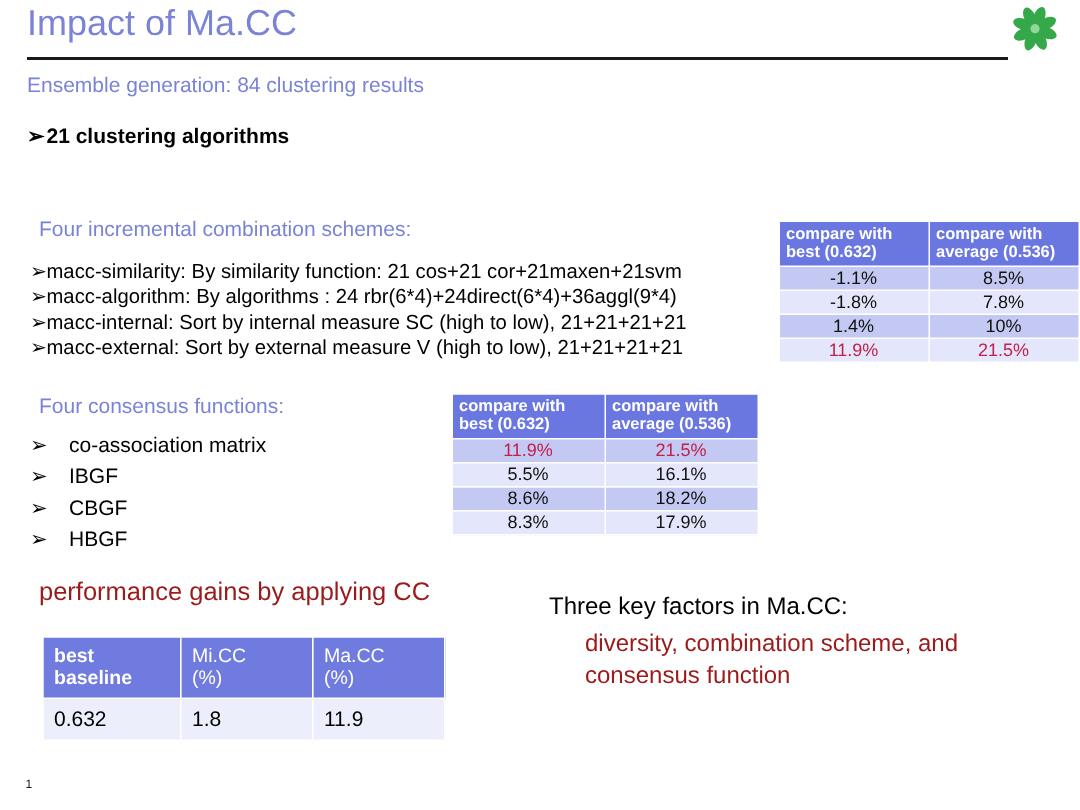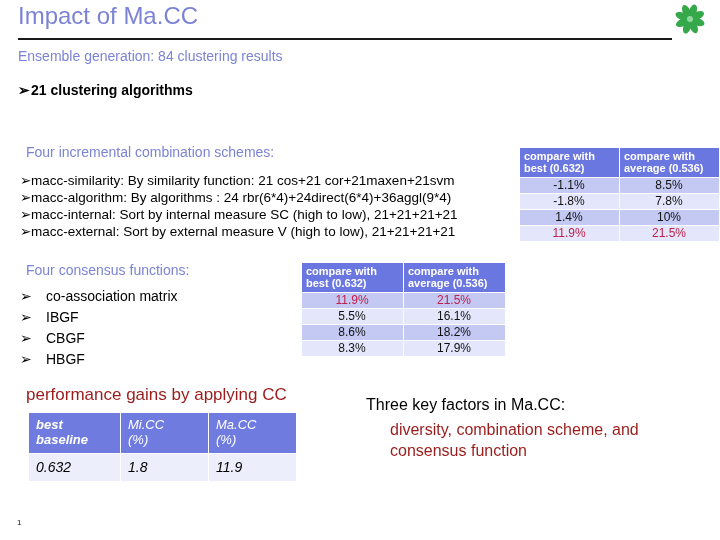--- a/index.html
+++ b/index.html
@@ -269,21 +269,21 @@
     </tr>
     <tr class="band-b">
       <td>8.3%</td>
       <td>17.9%</td>
     </tr>
   </tbody>
 </table>
 
 <div class="redline" style="left:26px; top:385px;">performance gains by applying CC</div>
 
-<table class="gains" style="left:28px; top:412px; width:268px;font-style:italic;">
+<table class="gains" style="left:28px; top:424px; width:268px;">
   <colgroup>
       <col style="width:92px">
       <col style="width:88px">
       <col style="width:88px">
     </colgroup>
   <thead>
     <tr>
       <th class="bold-head"><span>best</span><br><span>baseline</span></th>
       <th class="norm-head"><span>Mi.CC</span><br><span>(%)</span></th>
       <th class="norm-head"><span>Ma.CC</span><br><span>(%)</span></th>

